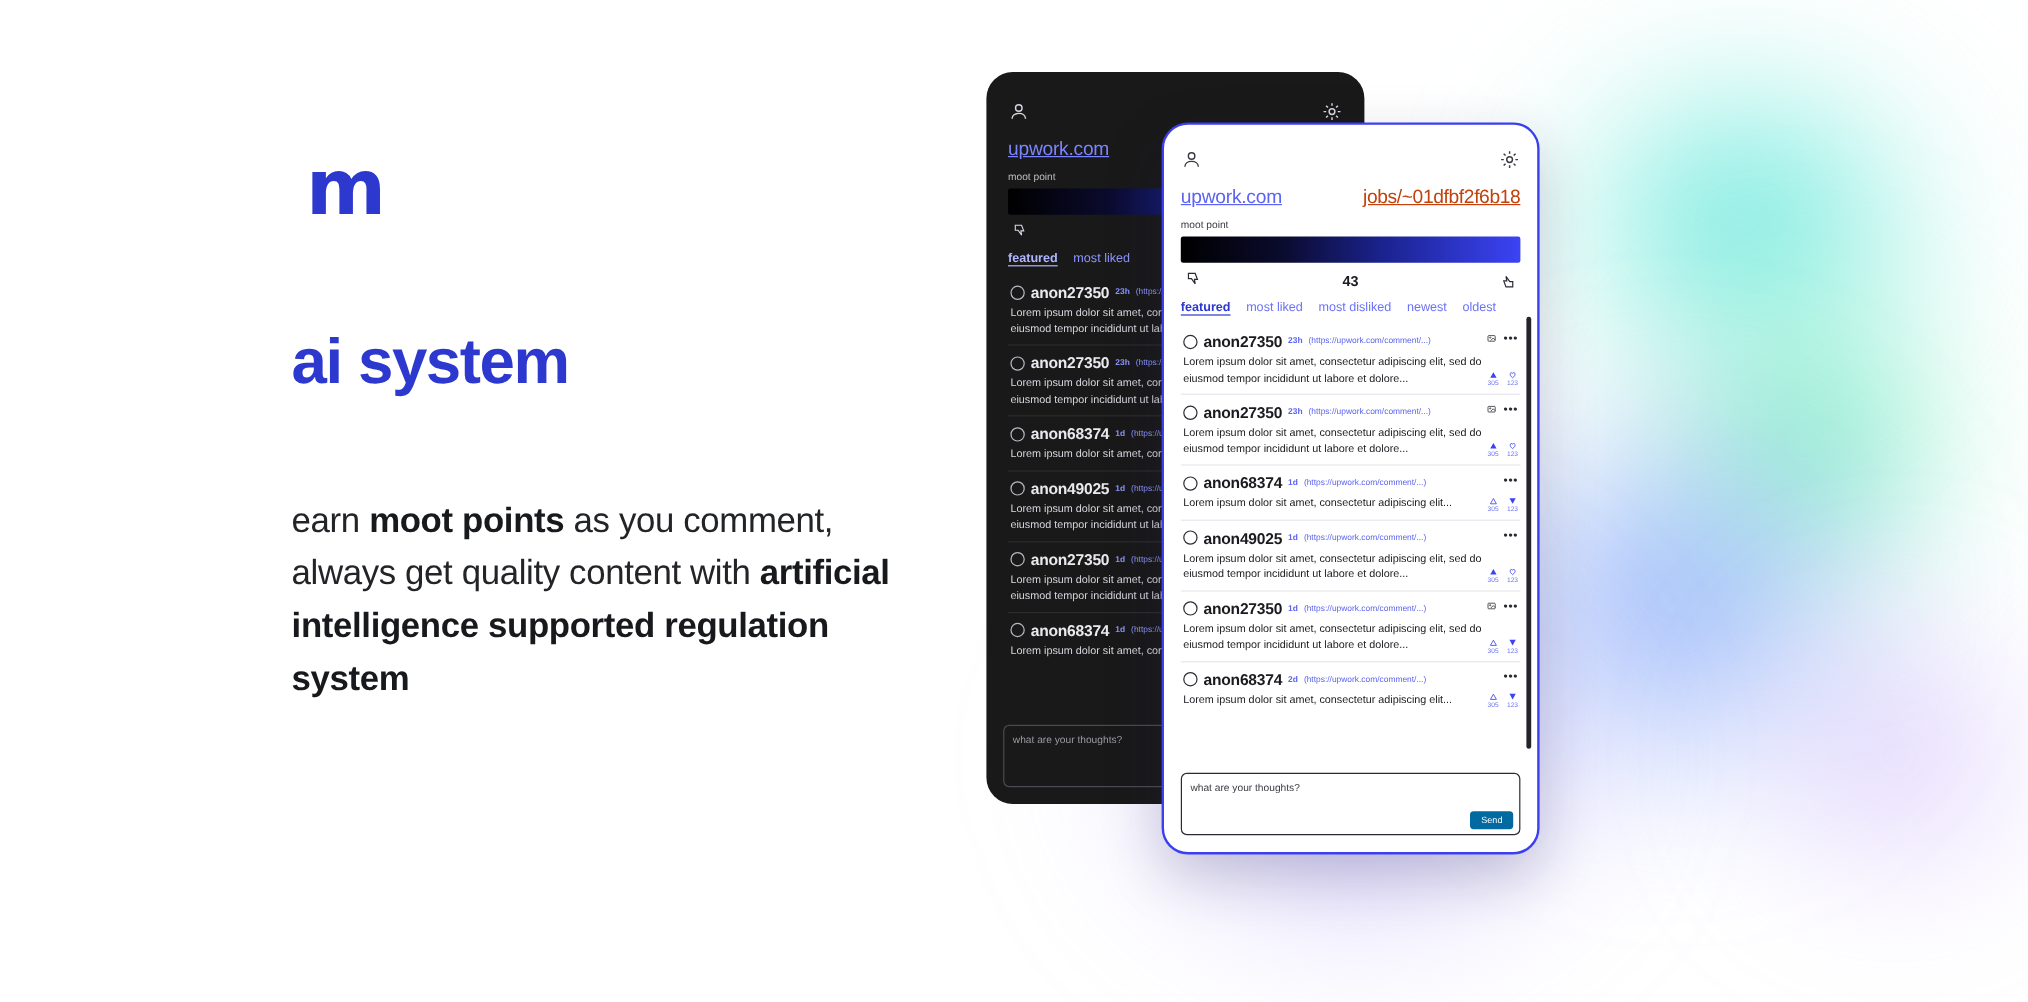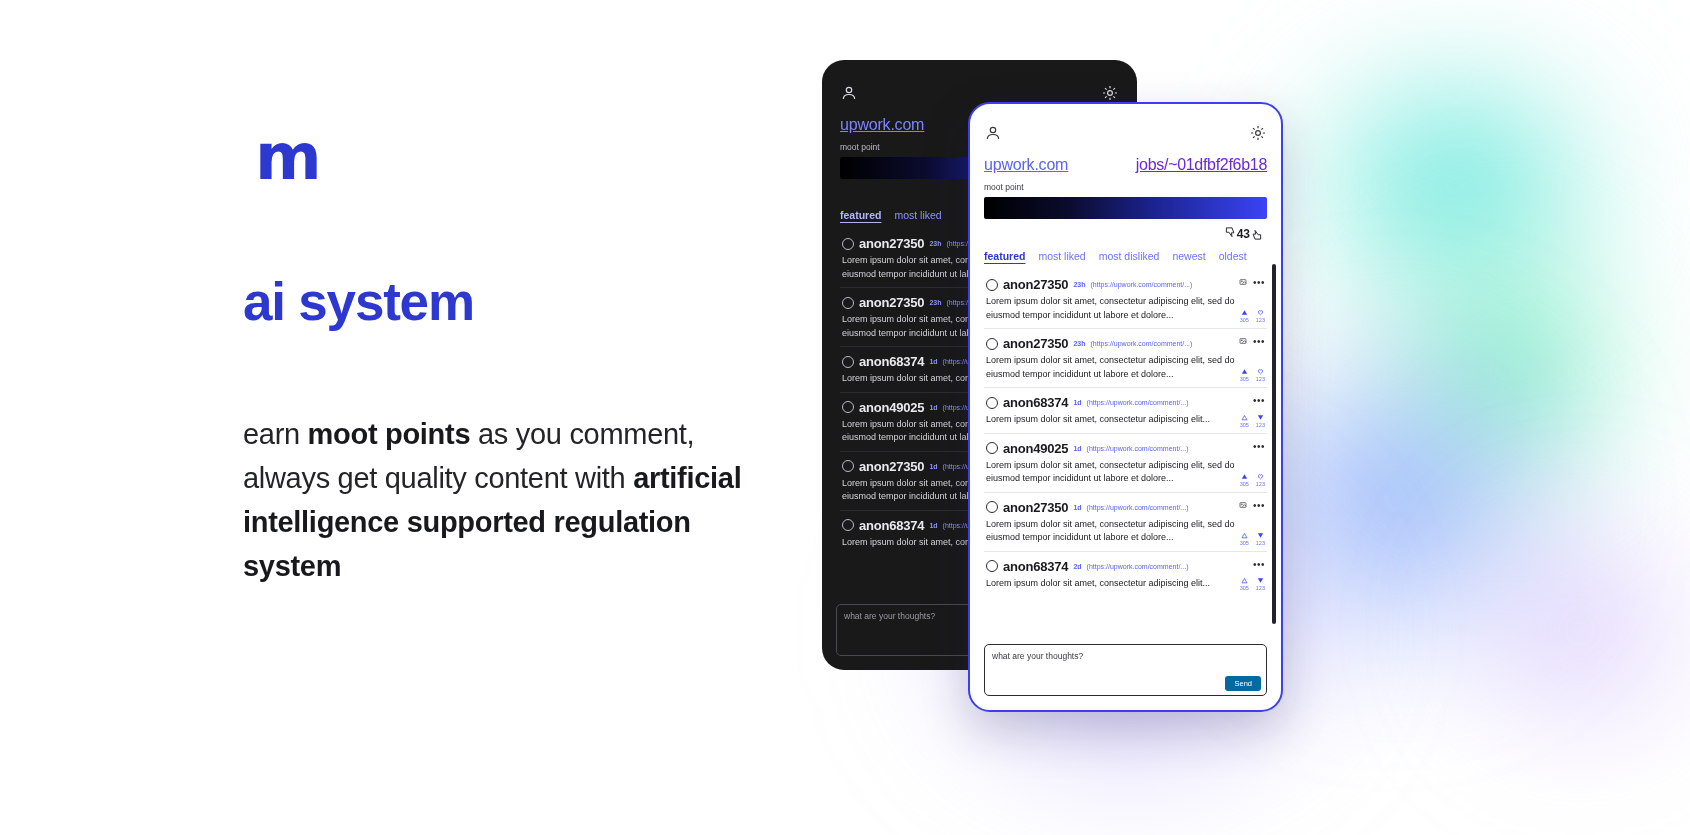--- a/index.html
+++ b/index.html
@@ -63,31 +63,31 @@
     box-shadow: 0 18px 48px rgba(30,30,80,.22);
     padding: 18px 14px 0 14px; overflow: hidden;
   }
 
   .card-top { display: flex; justify-content: space-between; align-items: center; height: 22px; }
   .icon-person, .icon-gear { width: 18px; height: 18px; display: block; }
 
   .url-row { display: flex; justify-content: space-between; align-items: baseline; margin-top: 12px; }
   .url-site { font-size: 16px; color: #5b63f0; text-decoration: underline; letter-spacing: -.2px; }
   .card-back .url-site { color: #7b84ff; }
-  .url-path { font-size: 16px; color: #6d28d9; text-decoration: underline; letter-spacing: -.3px; }
+  .url-path { font-size: 16px; color: #c2410c; text-decoration: underline; letter-spacing: -.3px; }
 
   .mp-label { font-size: 8.5px; margin-top: 8px; color: #3a3a42; }
   .card-back .mp-label { color: #bdbdc6; }
 
   .score-bar {
     height: 22px; border-radius: 2px; margin-top: 5px;
     background: linear-gradient(90deg, #000000 0%, #0b0b2e 30%, #1b2390 60%, #3b43f5 100%);
   }
 
-  .vote-row { display: flex; align-items: center; justify-content: flex-end; margin-top: 7px; padding: 0 2px; }
+  .vote-row { display: flex; align-items: center; justify-content: space-between; margin-top: 7px; padding: 0 2px; }
   .vote-count { font-size: 12px; font-weight: 600; }
 
   .tabs { display: flex; gap: 13px; margin-top: 9px; align-items: baseline; }
   .tab { font-size: 10.5px; color: #6b73f5; white-space: nowrap; }
   .card-back .tab { color: #8d95ff; }
   .tab.active { color: #2d38cf; font-weight: 700; text-decoration: underline; text-underline-offset: 3px; text-align: center; }
   .card-back .tab.active { color: #aeb6ff; font-weight: 700; }
 
   .comments { margin-top: 8px; }
   .comment { padding: 7px 2px 6px 2px; border-bottom: 1px solid #e6e6ee; position: relative; }

